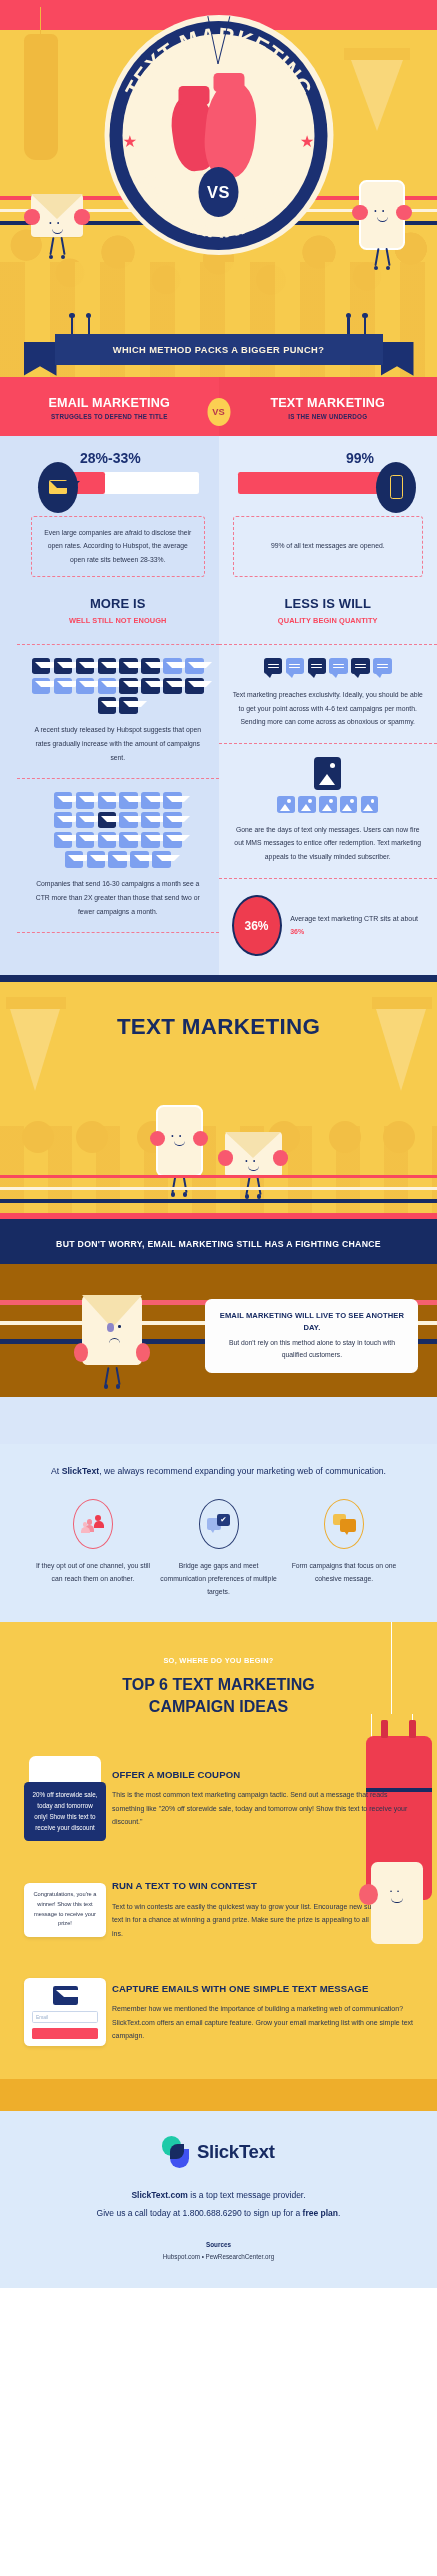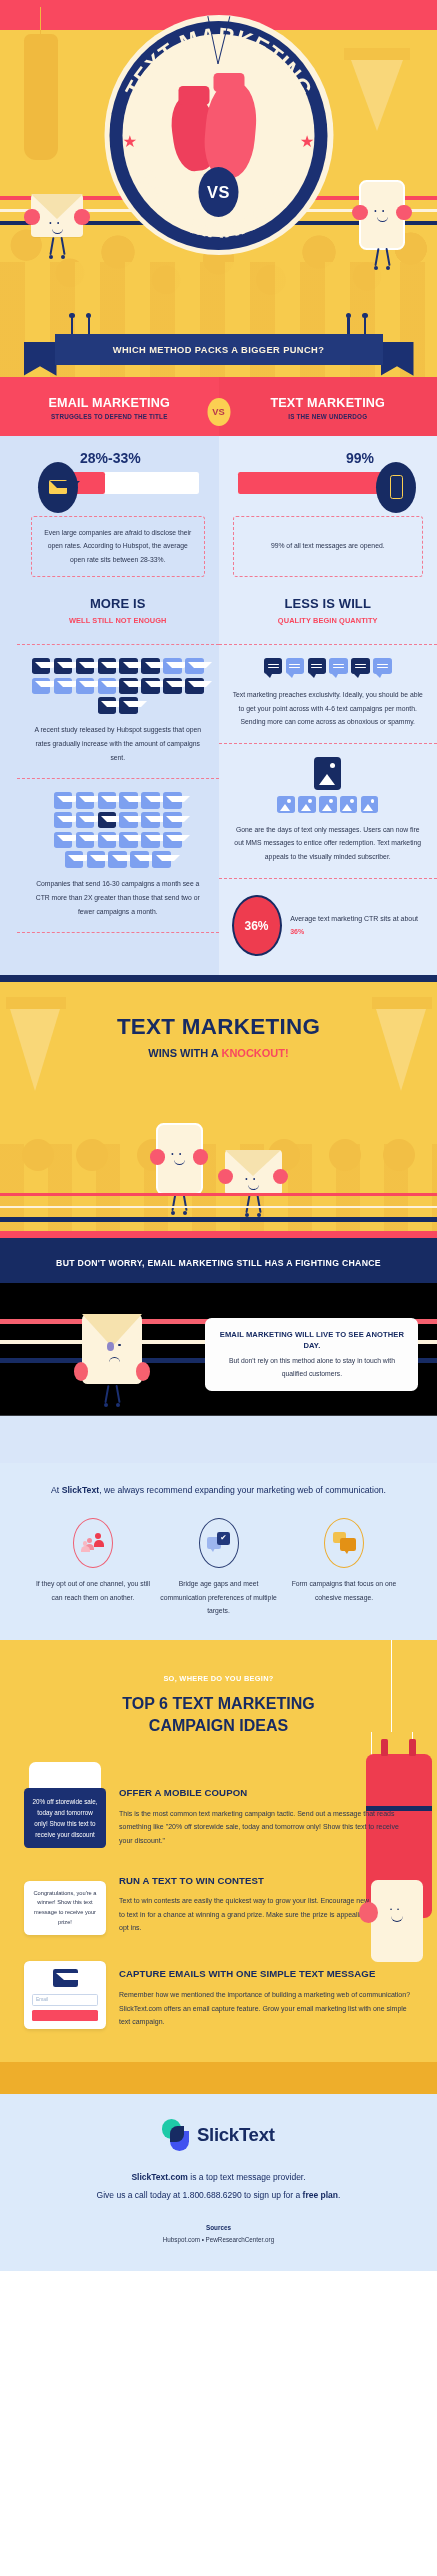--- a/index.html
+++ b/index.html
@@ -189,21 +189,21 @@
   .w-env { width:57px; height:45px; background:#fdf3dc; border-radius:3.8px; position:relative; }
   .w-env:after { content:""; position:absolute; left:0; top:0; width:0; height:0;
      border-left:28px solid transparent; border-right:28px solid transparent; border-top:26px solid #f6e2ae; }
   .ko-bottomband { height:6.6px; background:#f9485f; }
 
   
   .darkband { background:#172b63; text-align:center; padding:19.7px 11px 15.3px; color:#fff;
      font-weight:bold; font-size:8.7px; letter-spacing:0.3px; position:relative; }
 
   
-  .ringscene { position:relative; background:#000000; height:180px; overflow:hidden; }
+  .ringscene { position:relative; background:#a16207; height:180px; overflow:hidden; }
   .ring-floor { position:absolute; bottom:0; left:0; width:100%; height:64px; background:#d9e6f9;
      clip-path:polygon(0 26%, 100% 26%, 100% 100%, 0 100%); }
   .ring-floor:before { content:""; position:absolute; top:0; left:0; width:100%; height:16.4px; background:#ee3c4f;
      clip-path:polygon(0 0, 100% 0, 78% 100%, 22% 100%); }
   .rs-rope { position:absolute; height:4.9px; background:#f6606f; left:0; width:100%; }
   .rs-rope.a { top:36px; } .rs-rope.b { top:57px; background:#fdf3dc; height:3.8px; }
   .rs-rope.c { top:75px; background:#172b63; height:4.9px; }
   .sad-mascot { position:absolute; left:82px; top:31px; width:60px; height:70px; background:#fdf3dc; border-radius:5.5px; }
   .sad-mascot:after { content:""; position:absolute; left:0; top:0; width:0; height:0;
      border-left:30px solid transparent; border-right:30px solid transparent; border-top:33px solid #f6e2ae; }
@@ -252,21 +252,21 @@
   .top3 .kicker { text-align:center; color:#fff; font-weight:bold; font-size:7.4px; letter-spacing:0.3px; }
   .top3 h2 { text-align:center; color:#172b63; font-size:16px; line-height:1.35; margin-top:9.8px; }
   .bagline { position:absolute; right:45px; top:0; width:1.1px; height:92px; background:#fff; }
   .bagline:after { content:""; position:absolute; top:92px; left:-19.7px; width:40px; height:23px;
      border-left:1.1px solid #fff; border-right:1.1px solid #fff; transform:skewX(0); }
   .bag { position:absolute; right:5.5px; top:114px; width:66px; height:164px; background:#ee3c4f; border-radius:7.6px; }
   .bag .strap { position:absolute; top:-15.3px; width:7.6px; height:17.5px; background:#d72f45; border-radius:1.6px; }
   .bag .strap.l { left:15.3px; } .bag .strap.r { right:15.3px; }
   .bag .line { position:absolute; left:0; width:100%; height:4.4px; background:#172b63; top:52px; }
 
-  .idea { display:flex; align-items:flex-end; gap:13px; padding:0 24px; margin-top:26px; position:relative; z-index:4; }
+  .idea { display:flex; align-items:center; gap:6px; padding:0 24px; margin-top:38px; position:relative; z-index:4; }
   .idea .vis { width:82px; flex:none; }
   .idea .txt { flex:1; }
   .idea h3 { font-size:9.6px; color:#172b63; line-height:1.45; letter-spacing:0.1px; }
   .idea p { font-size:7px; color:#2b3550; line-height:1.95; margin-top:6.6px; }
 
   .phone-card { width:72px; background:#fff; border-radius:6.6px 6.6px 0 0; height:29.5px; margin:0 auto; }
   .msg-navy { width:82px; background:#1b3072; color:#fff; border-radius:4.4px; padding:7.6px 6.6px;
      font-size:6.3px; line-height:1.75; text-align:center; margin:-3.3px auto 0; }
   .email-card { width:82px; background:#fff; border-radius:5.5px; padding:7.6px; box-shadow:0 1.1px 3.3px rgba(0,0,0,.08); }
   .email-card .env { width:25px; height:18.6px; border-radius:2.2px; background:#1b3072; margin:0 auto 6.6px; position:relative; }
@@ -530,23 +530,20 @@
       </div>
     </div>
   </section>
 
   <section class="ko">
     <div class="ko-top"></div>
     <div class="ko-lamp l"></div>
     <div class="ko-lamp r"></div>
     <div class="ko-inner">
       <h2>TEXT MARKETING</h2>
-      <h4>
-        <span>WINS WITH A </span><em>KNOCKOUT!</em>
-      </h4>
     </div>
     <div class="ko-scene">
       <div class="ko-crowd"></div>
       <div class="ko-circ" style="left:22px;"></div>
       <div class="ko-circ" style="left:76px;"></div>
       <div class="ko-circ" style="left:137px;"></div>
       <div class="ko-circ" style="right:137px;"></div>
       <div class="ko-circ" style="right:76px;"></div>
       <div class="ko-circ" style="right:22px;"></div>
       <div class="winner">

